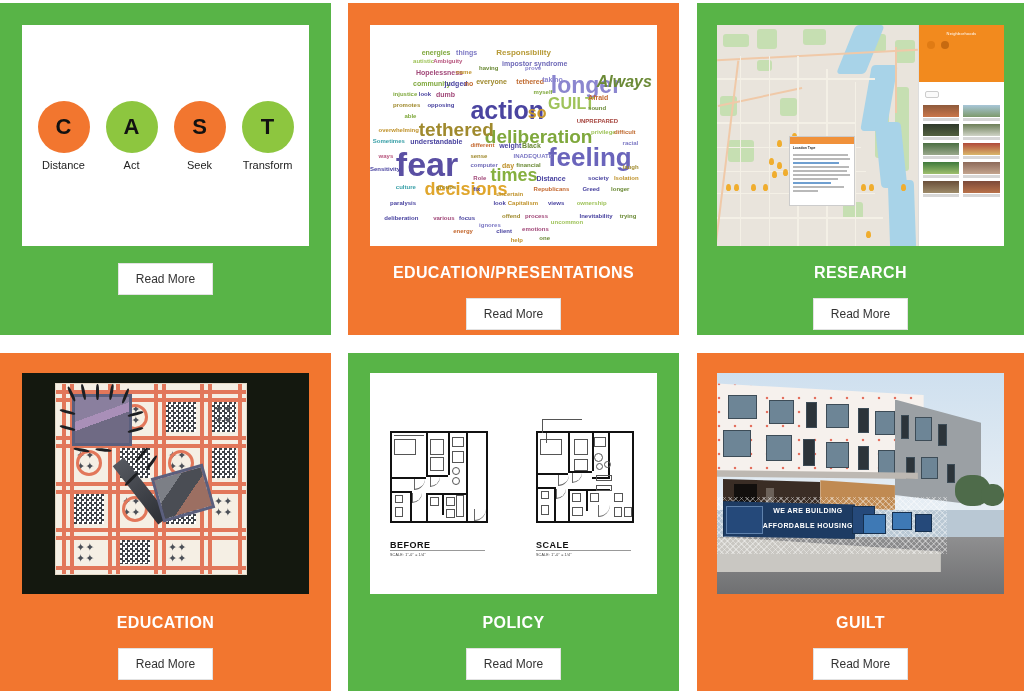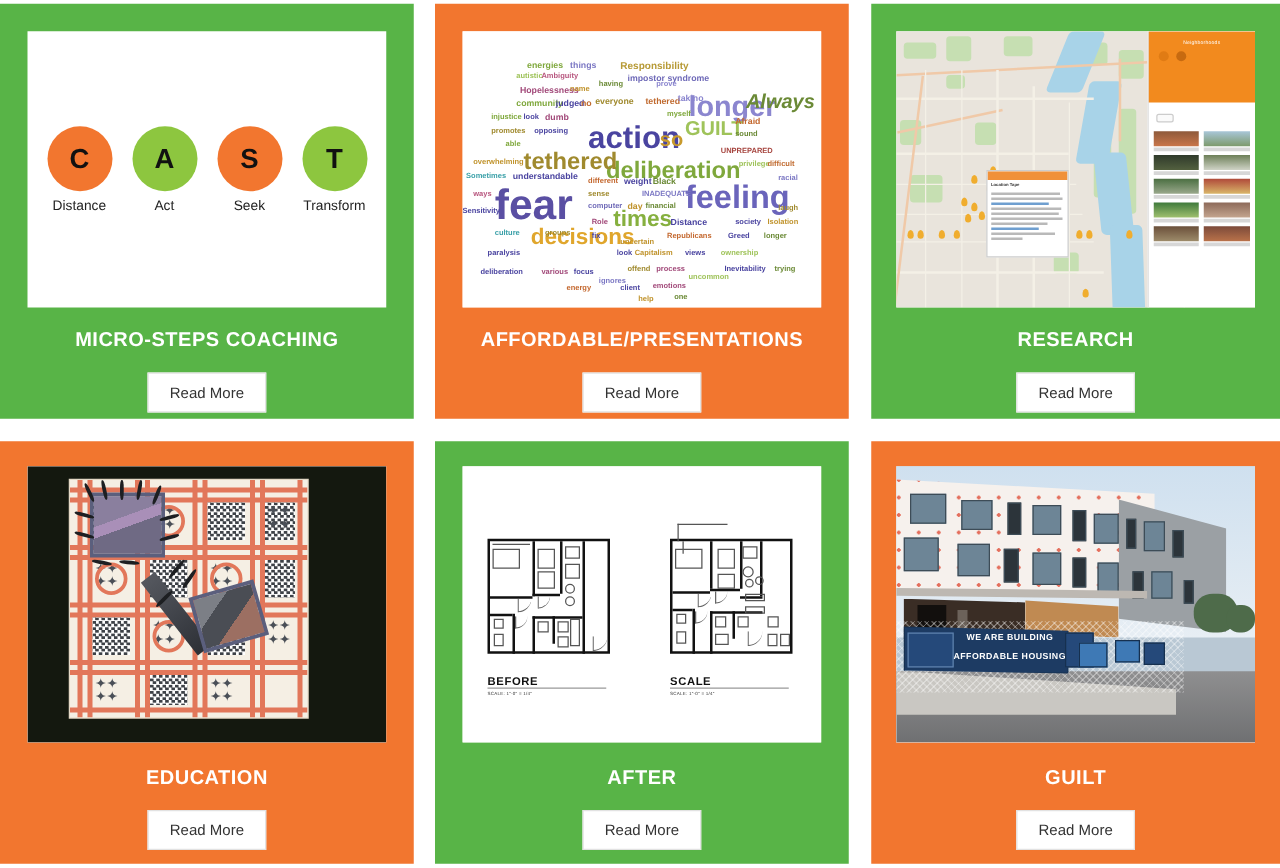--- a/index.html
+++ b/index.html
@@ -231,21 +231,20 @@
           <div class="cast-label">Seek</div>
         </div>
         <div class="cast-item">
           <div class="cast-circle" style="background:#8dc63f;">
               <span>T</span>
             </div>
           <div class="cast-label">Transform</div>
         </div>
       </div>
     </div>
-    <div class="tile-title" style="font-size:16px; margin-top:19px;">MICRO-STEPS COACHING</div>
     <button class="read-more" style="margin-top:17px;">Read More</button>
   </div>
 
   <div class="tile orange" style="left:348px; top:3px; width:331px; height:332px;">
     <div class="thumb" style="margin-top:22px; width:287px; height:221px;">
       <div class="cloud" id="cloud">
           <span style="left: 9%; top: 55%; font-size: 34px; color: rgb(90, 79, 163);">fear</span>
           <span style="left: 35%; top: 33%; font-size: 25px; color: rgb(74, 68, 160);">action</span>
           <span style="left: 62%; top: 54%; font-size: 26px; color: rgb(106, 100, 187);">feeling</span>
           <span style="left: 40%; top: 46%; font-size: 19px; color: rgb(127, 168, 60);">deliberation</span>
@@ -324,21 +323,21 @@
           <span style="left: 54%; top: 85%; font-size: 6px; color: rgb(162, 74, 122);">process</span>
           <span style="left: 38%; top: 89%; font-size: 6px; color: rgb(124, 120, 196);">ignores</span>
           <span style="left: 29%; top: 92%; font-size: 6px; color: rgb(196, 104, 47);">energy</span>
           <span style="left: 44%; top: 92%; font-size: 6px; color: rgb(74, 68, 160);">client</span>
           <span style="left: 53%; top: 91%; font-size: 6px; color: rgb(162, 74, 122);">emotions</span>
           <span style="left: 63%; top: 88%; font-size: 6px; color: rgb(159, 195, 90);">uncommon</span>
           <span style="left: 49%; top: 96%; font-size: 6px; color: rgb(192, 147, 44);">help</span>
           <span style="left: 59%; top: 95%; font-size: 6px; color: rgb(107, 138, 54);">one</span>
         </div>
     </div>
-    <div class="tile-title" style="font-size:16px; margin-top:19px;">AFFORDABLE/PRESENTATIONS</div>
+    <div class="tile-title" style="font-size:16px; margin-top:19px;">EDUCATION/PRESENTATIONS</div>
     <button class="read-more" style="margin-top:17px;">Read More</button>
   </div>
 
   <div class="tile green" style="left:697px; top:3px; width:327px; height:332px;">
     <div class="thumb" style="margin-top:22px; width:287px; height:221px;">
       <div class="map">
 
         <div class="land-green" style="left:2%;  top:4%;  width:9%;  height:6%;"></div>
         <div class="land-green" style="left:14%; top:2%;  width:7%;  height:9%;"></div>
         <div class="land-green" style="left:30%; top:2%;  width:8%;  height:7%;"></div>
@@ -621,21 +620,21 @@
           <div class="door" style="left:22px; top:44px; width:11px; height:11px;"></div>
           <div class="door" style="left:36px; top:42px; width:10px; height:10px;"></div>
           <div class="door" style="left:62px; top:74px; width:12px; height:12px;"></div>
           <div class="door" style="left:20px; top:58px; width:10px; height:10px;"></div>
         </div>
         <div class="plan-label" style="left:166px; top:167px;">SCALE</div>
         <div class="plan-rule" style="left:166px; top:177px; width:95px;"></div>
         <div class="plan-scale" style="left:166px; top:180px;">SCALE: 1"-0" = 1/4"</div>
       </div>
     </div>
-    <div class="tile-title" style="font-size:16px; margin-top:21px;">AFTER</div>
+    <div class="tile-title" style="font-size:16px; margin-top:21px;">POLICY</div>
     <button class="read-more" style="margin-top:17px;">Read More</button>
   </div>
 
   <div class="tile orange" style="left:697px; top:353px; width:327px; height:338px;">
     <div class="thumb" style="margin-top:20px; width:287px; height:221px;">
       <div class="constr">
         <div class="sky"></div>
 
         <div class="wrap-pat" style="left:-2%; top:2%; width:74%; height:44%;
                     clip-path: polygon(0 6%, 100% 18%, 100% 100%, 0 96%);"></div>

